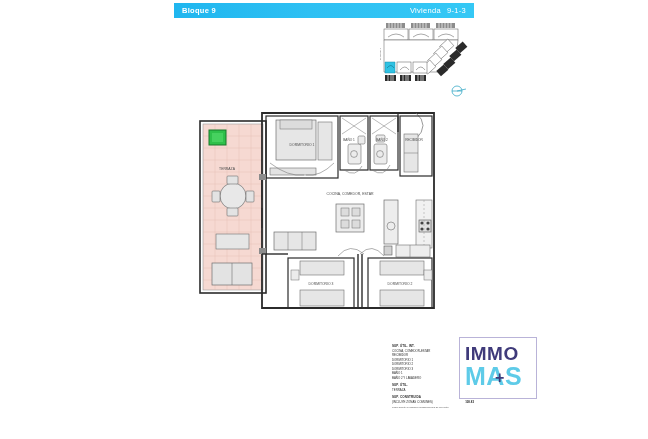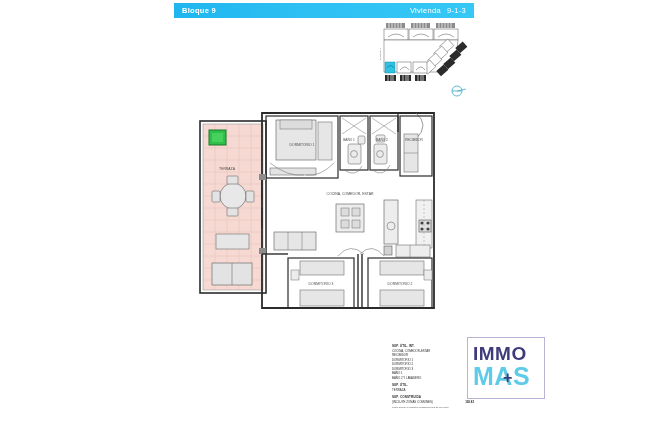--- a/index.html
+++ b/index.html
@@ -48,21 +48,20 @@
   .legend .gap { height: 3px; }
   .legend .bold { font-weight: bold; }
   .legend .note { font-size: 2.5px; color: #555; margin-top: 2px; }
 
   
   .logo {
     position: absolute; left: 459px; top: 337px;
     width: 78px; height: 62px;
     border: 1px solid #b9b3d8; background: #ffffff;
     padding: 6px 5px 21px 5px;
-    margin-left: 8px;
   }
   .logo .immo {
     color: #3f3a7a; font-size: 19px; font-weight: bold;
     letter-spacing: .5px; line-height: 1; font-family: "Liberation Sans", sans-serif;
   }
   .logo .masline { position: relative; line-height: 1; margin-top: 1px; }
   .logo .mas {
     color: #5ecbe8; font-size: 25px; font-weight: bold; letter-spacing: .5px;
   }
   .logo .plus {

